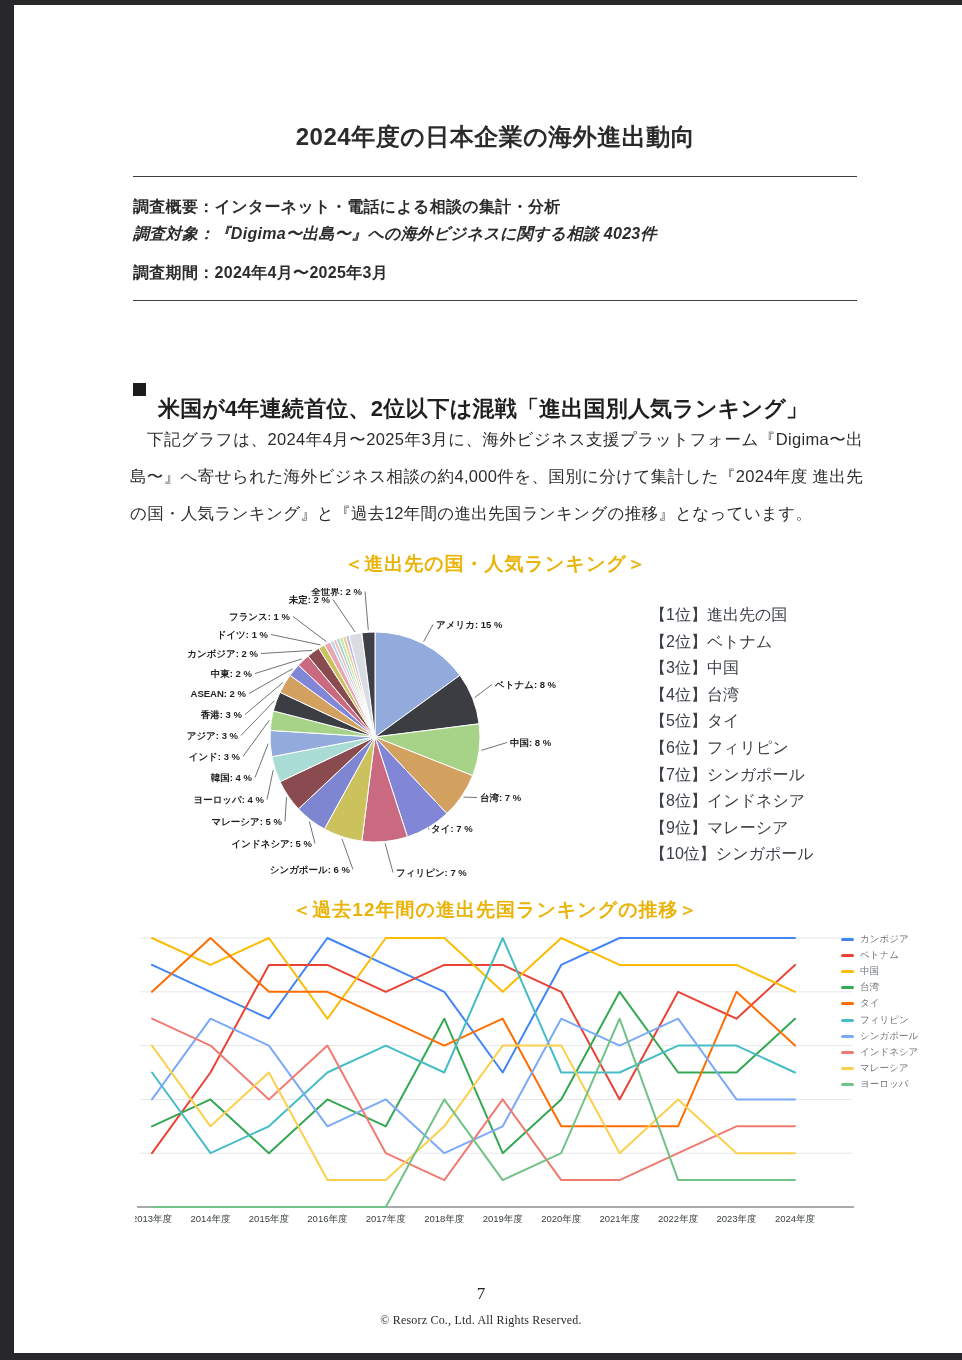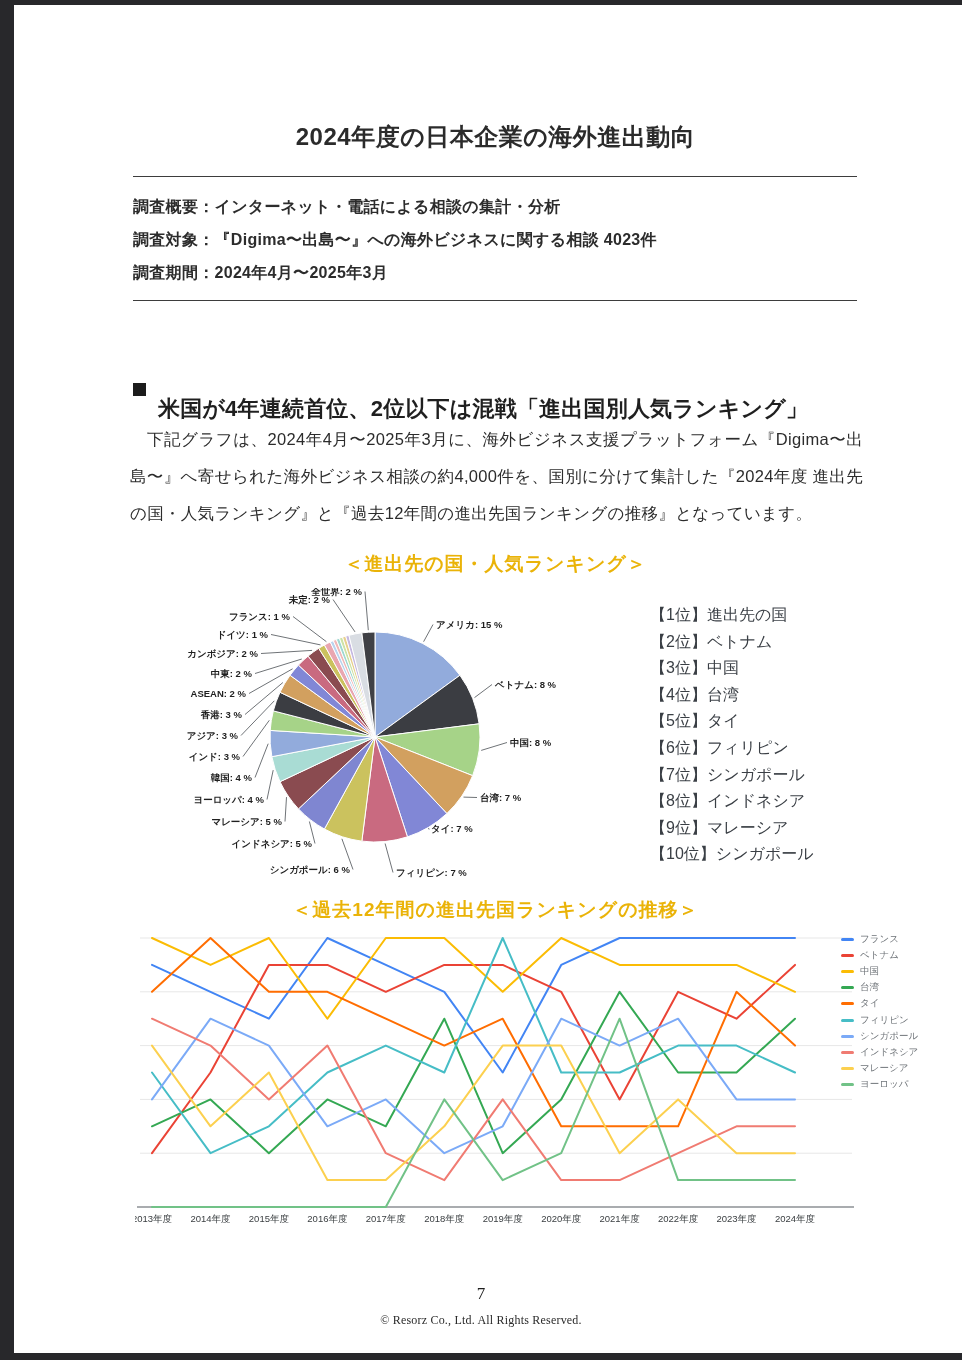--- a/index.html
+++ b/index.html
@@ -48,21 +48,21 @@
 <body>
 
 <div class="canvas">
   <div class="page"></div>
 
   <div class="abs doc-title">2024年度の日本企業の海外進出動向</div>
 
   <div class="abs rule" style="top:176px;"></div>
 
   <div class="abs survey-line" style="top:197px;">調査概要：インターネット・電話による相談の集計・分析</div>
-  <div class="abs survey-line" style="top:230px;">調査対象：『Digima〜出島〜』への海外ビジネスに関する相談 4023件</div>
+  <div class="abs survey-line" style="top:224px;font-style:italic;">調査対象：『Digima〜出島〜』への海外ビジネスに関する相談 4023件</div>
   <div class="abs survey-line" style="top:263px;">調査期間：2024年4月〜2025年3月</div>
 
   <div class="abs rule" style="top:300px;"></div>
 
   <div class="abs sec-head">
     <span class="sec-bullet"></span>
     <span class="sec-text">米国が4年連続首位、2位以下は混戦「進出国別人気ランキング」</span>
   </div>
 
   <div class="abs body-par">　下記グラフは、2024年4月〜2025年3月に、海外ビジネス支援プラットフォーム『Digima〜出島〜』へ寄せられた海外ビジネス相談の約4,000件を、国別に分けて集計した『2024年度 進出先の国・人気ランキング』と『過去12年間の進出先国ランキングの推移』となっています。</div>
@@ -187,21 +187,21 @@
         <text x="484.6" y="296" text-anchor="middle" font-size="9.5" fill="#3c4043">2021年度</text>
         <text x="543.1" y="296" text-anchor="middle" font-size="9.5" fill="#3c4043">2022年度</text>
         <text x="601.5" y="296" text-anchor="middle" font-size="9.5" fill="#3c4043">2023年度</text>
         <text x="660.0" y="296" text-anchor="middle" font-size="9.5" fill="#3c4043">2024年度</text>
       </svg>
   </div>
 
   <div class="abs legend" id="line-legend">
       <div class="legend-item">
         <span class="legend-swatch" style="background: rgb(66, 133, 244);"></span>
-        <span class="legend-label">フランス</span>
+        <span class="legend-label">カンボジア</span>
       </div>
       <div class="legend-item">
         <span class="legend-swatch" style="background: rgb(234, 67, 53);"></span>
         <span class="legend-label">ベトナム</span>
       </div>
       <div class="legend-item">
         <span class="legend-swatch" style="background: rgb(251, 188, 4);"></span>
         <span class="legend-label">中国</span>
       </div>
       <div class="legend-item">

